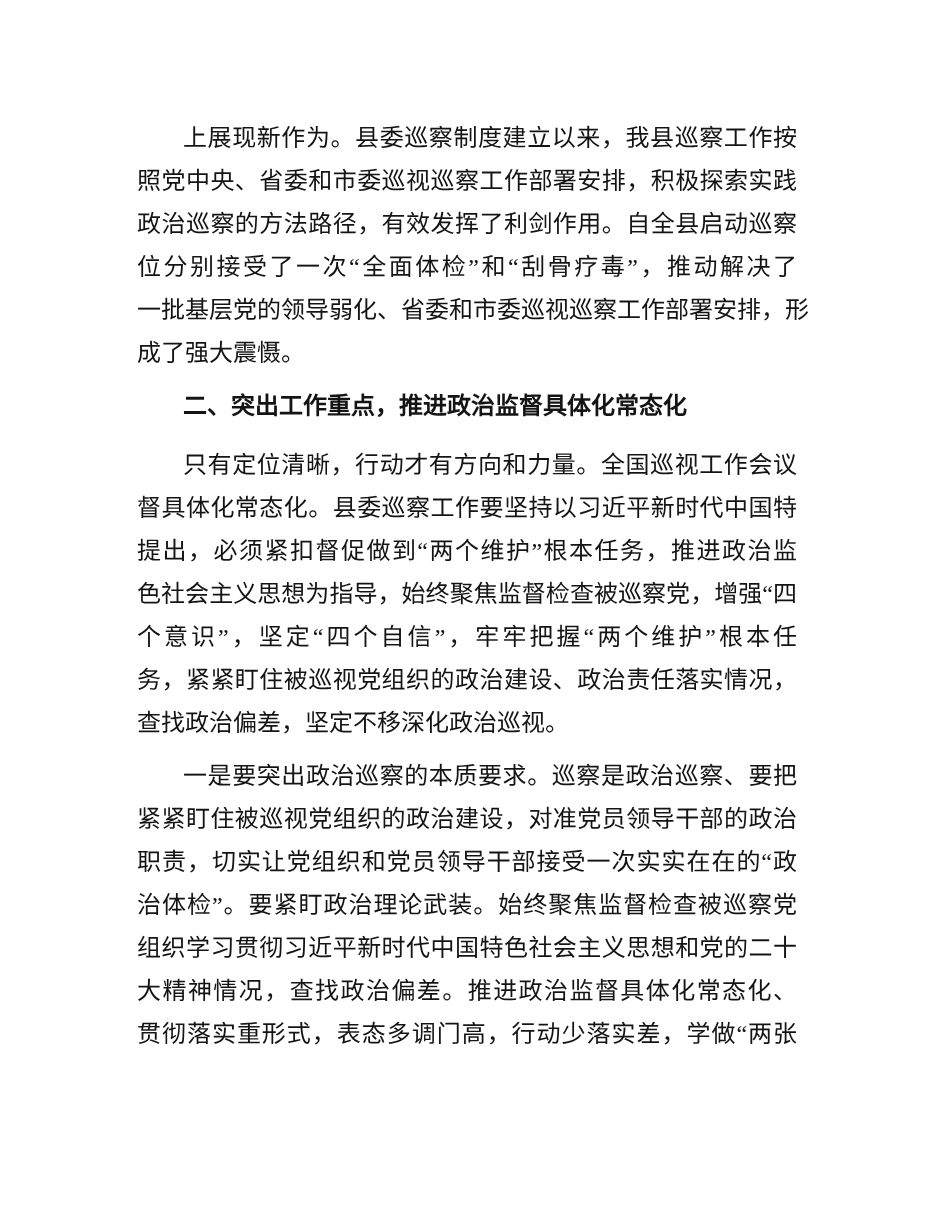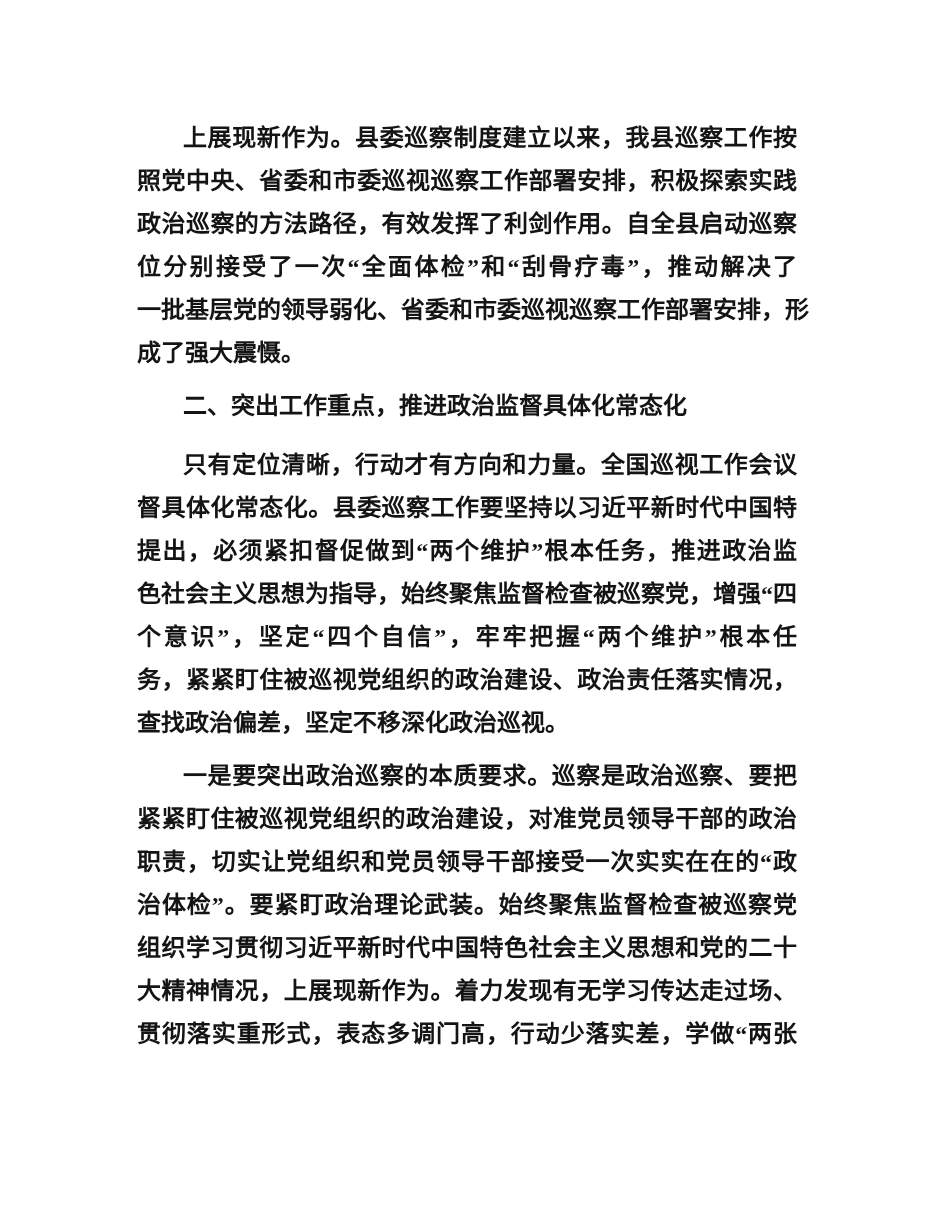--- a/index.html
+++ b/index.html
@@ -16,21 +16,21 @@
     box-sizing: border-box;
     padding: 117px 137px 0 137px;
     overflow: hidden;
     font-family: "Liberation Serif", "DejaVu Serif", serif;
   }
   .para {
     margin: 0 16px 10px 0;
     font-size: 24px;
     line-height: 43px;
     color: #141414;
-    font-weight: bold;
+    font-weight: normal;
   }
   .para.heading {
     font-weight: bold;
     margin: 8px 0 16px 0;
   }
   .line {
     display: block;
     width: 100%;
     text-align: justify;
     text-align-last: justify;
@@ -67,17 +67,17 @@
         <span class="line">个意识”，坚定“四个自信”，牢牢把握“两个维护”根本任</span>
         <span class="line">务，紧紧盯住被巡视党组织的政治建设、政治责任落实情况，</span>
         <span class="line flush">查找政治偏差，坚定不移深化政治巡视。</span>
       </p>
       <p class="para">
         <span class="line first">一是要突出政治巡察的本质要求。巡察是政治巡察、要把</span>
         <span class="line">紧紧盯住被巡视党组织的政治建设，对准党员领导干部的政治</span>
         <span class="line">职责，切实让党组织和党员领导干部接受一次实实在在的“政</span>
         <span class="line">治体检”。要紧盯政治理论武装。始终聚焦监督检查被巡察党</span>
         <span class="line">组织学习贯彻习近平新时代中国特色社会主义思想和党的二十</span>
-        <span class="line">大精神情况，上展现新作为。着力发现有无学习传达走过场、</span>
+        <span class="line">大精神情况，查找政治偏差。推进政治监督具体化常态化、</span>
         <span class="line">贯彻落实重形式，表态多调门高，行动少落实差，学做“两张</span>
       </p>
     </div>
 </div>
 
 </body></html>

